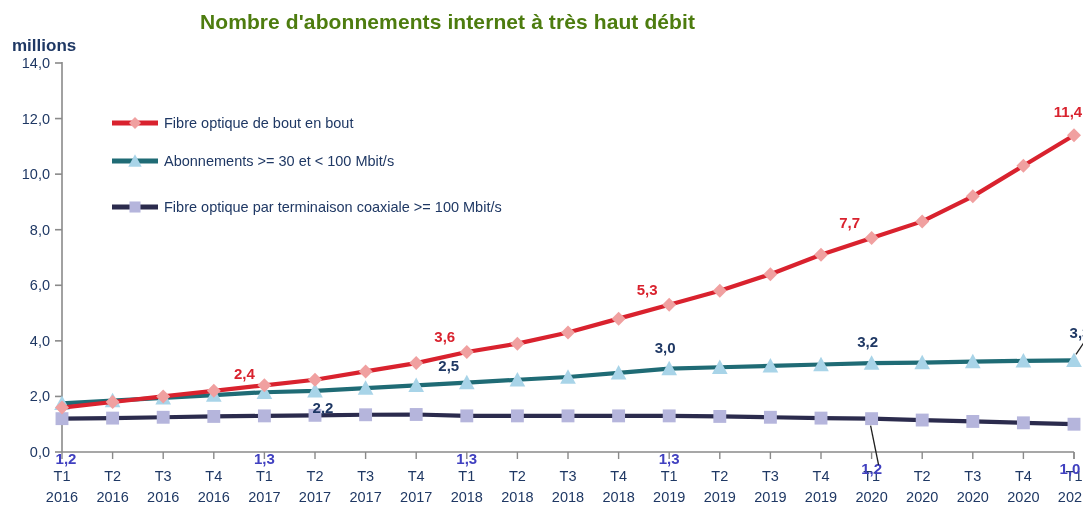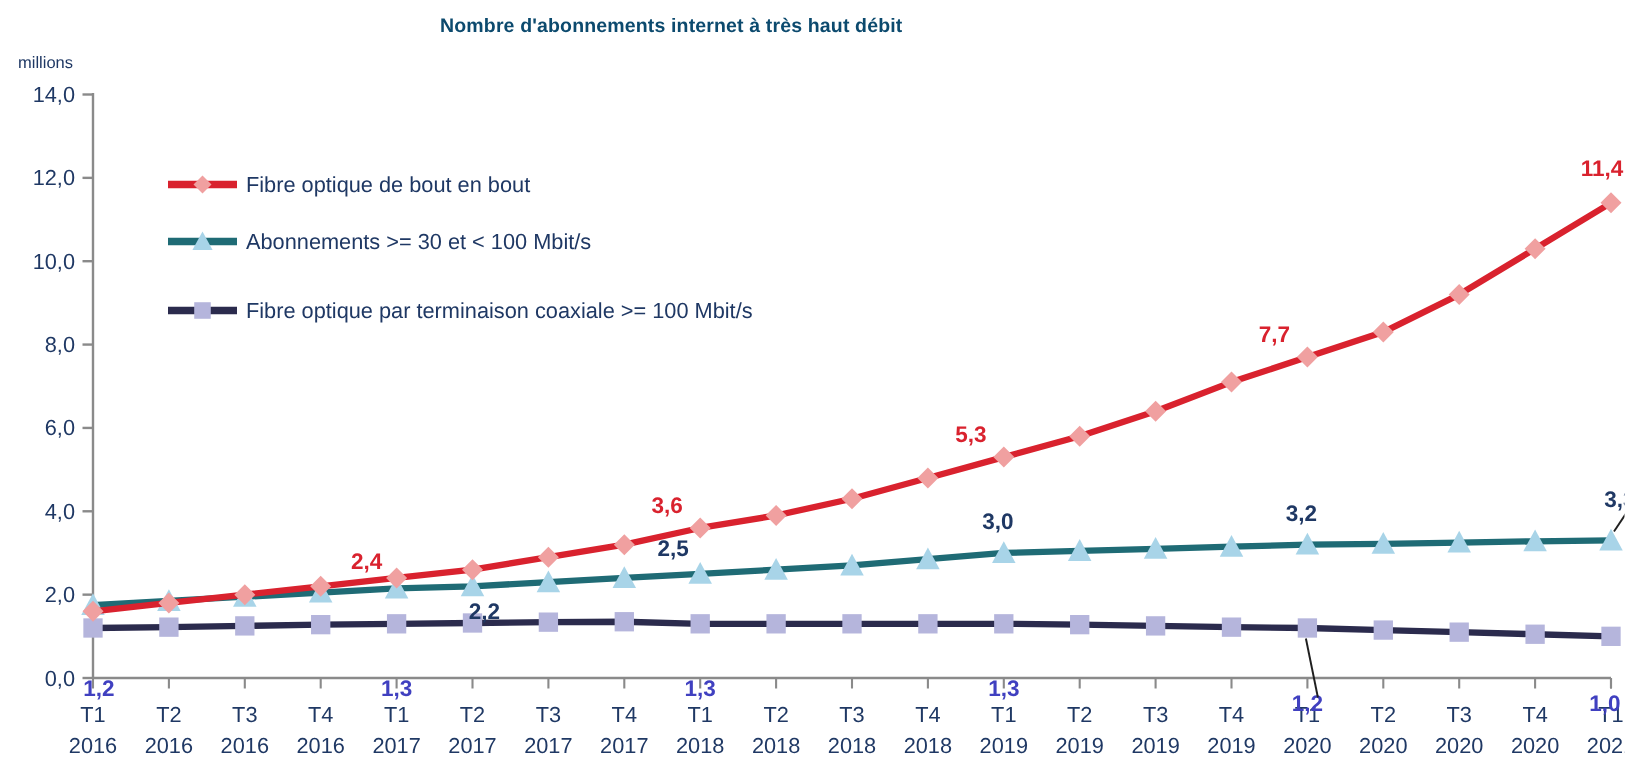--- a/index.html
+++ b/index.html
@@ -17,35 +17,35 @@
     position: relative;
     width: 1083px;
     height: 514px;
   }
   #chart-title {
     position: absolute;
     left: 0;
     top: 8px;
     width: 895px;
     text-align: center;
-    font-size: 13px;
+    font-size: 21px;
     font-weight: bold;
-    color: #0c4a6e;
+    color: #4d7c0f;
     line-height: 1.38;
     letter-spacing: 0.1px;
   }
   #chart-title .title-line {
     display: block;
   }
   #axis-unit-label {
     position: absolute;
     left: 12px;
     top: 36px;
-    font-size: 11px;
-    font-weight: normal;
+    font-size: 17px;
+    font-weight: bold;
     color: #1f3864;
   }
   svg#plot {
     position: absolute;
     left: 0;
     top: 0;
   }
   .ytick-label {
     font-family: "Liberation Sans", sans-serif;
     font-size: 14.5px;

